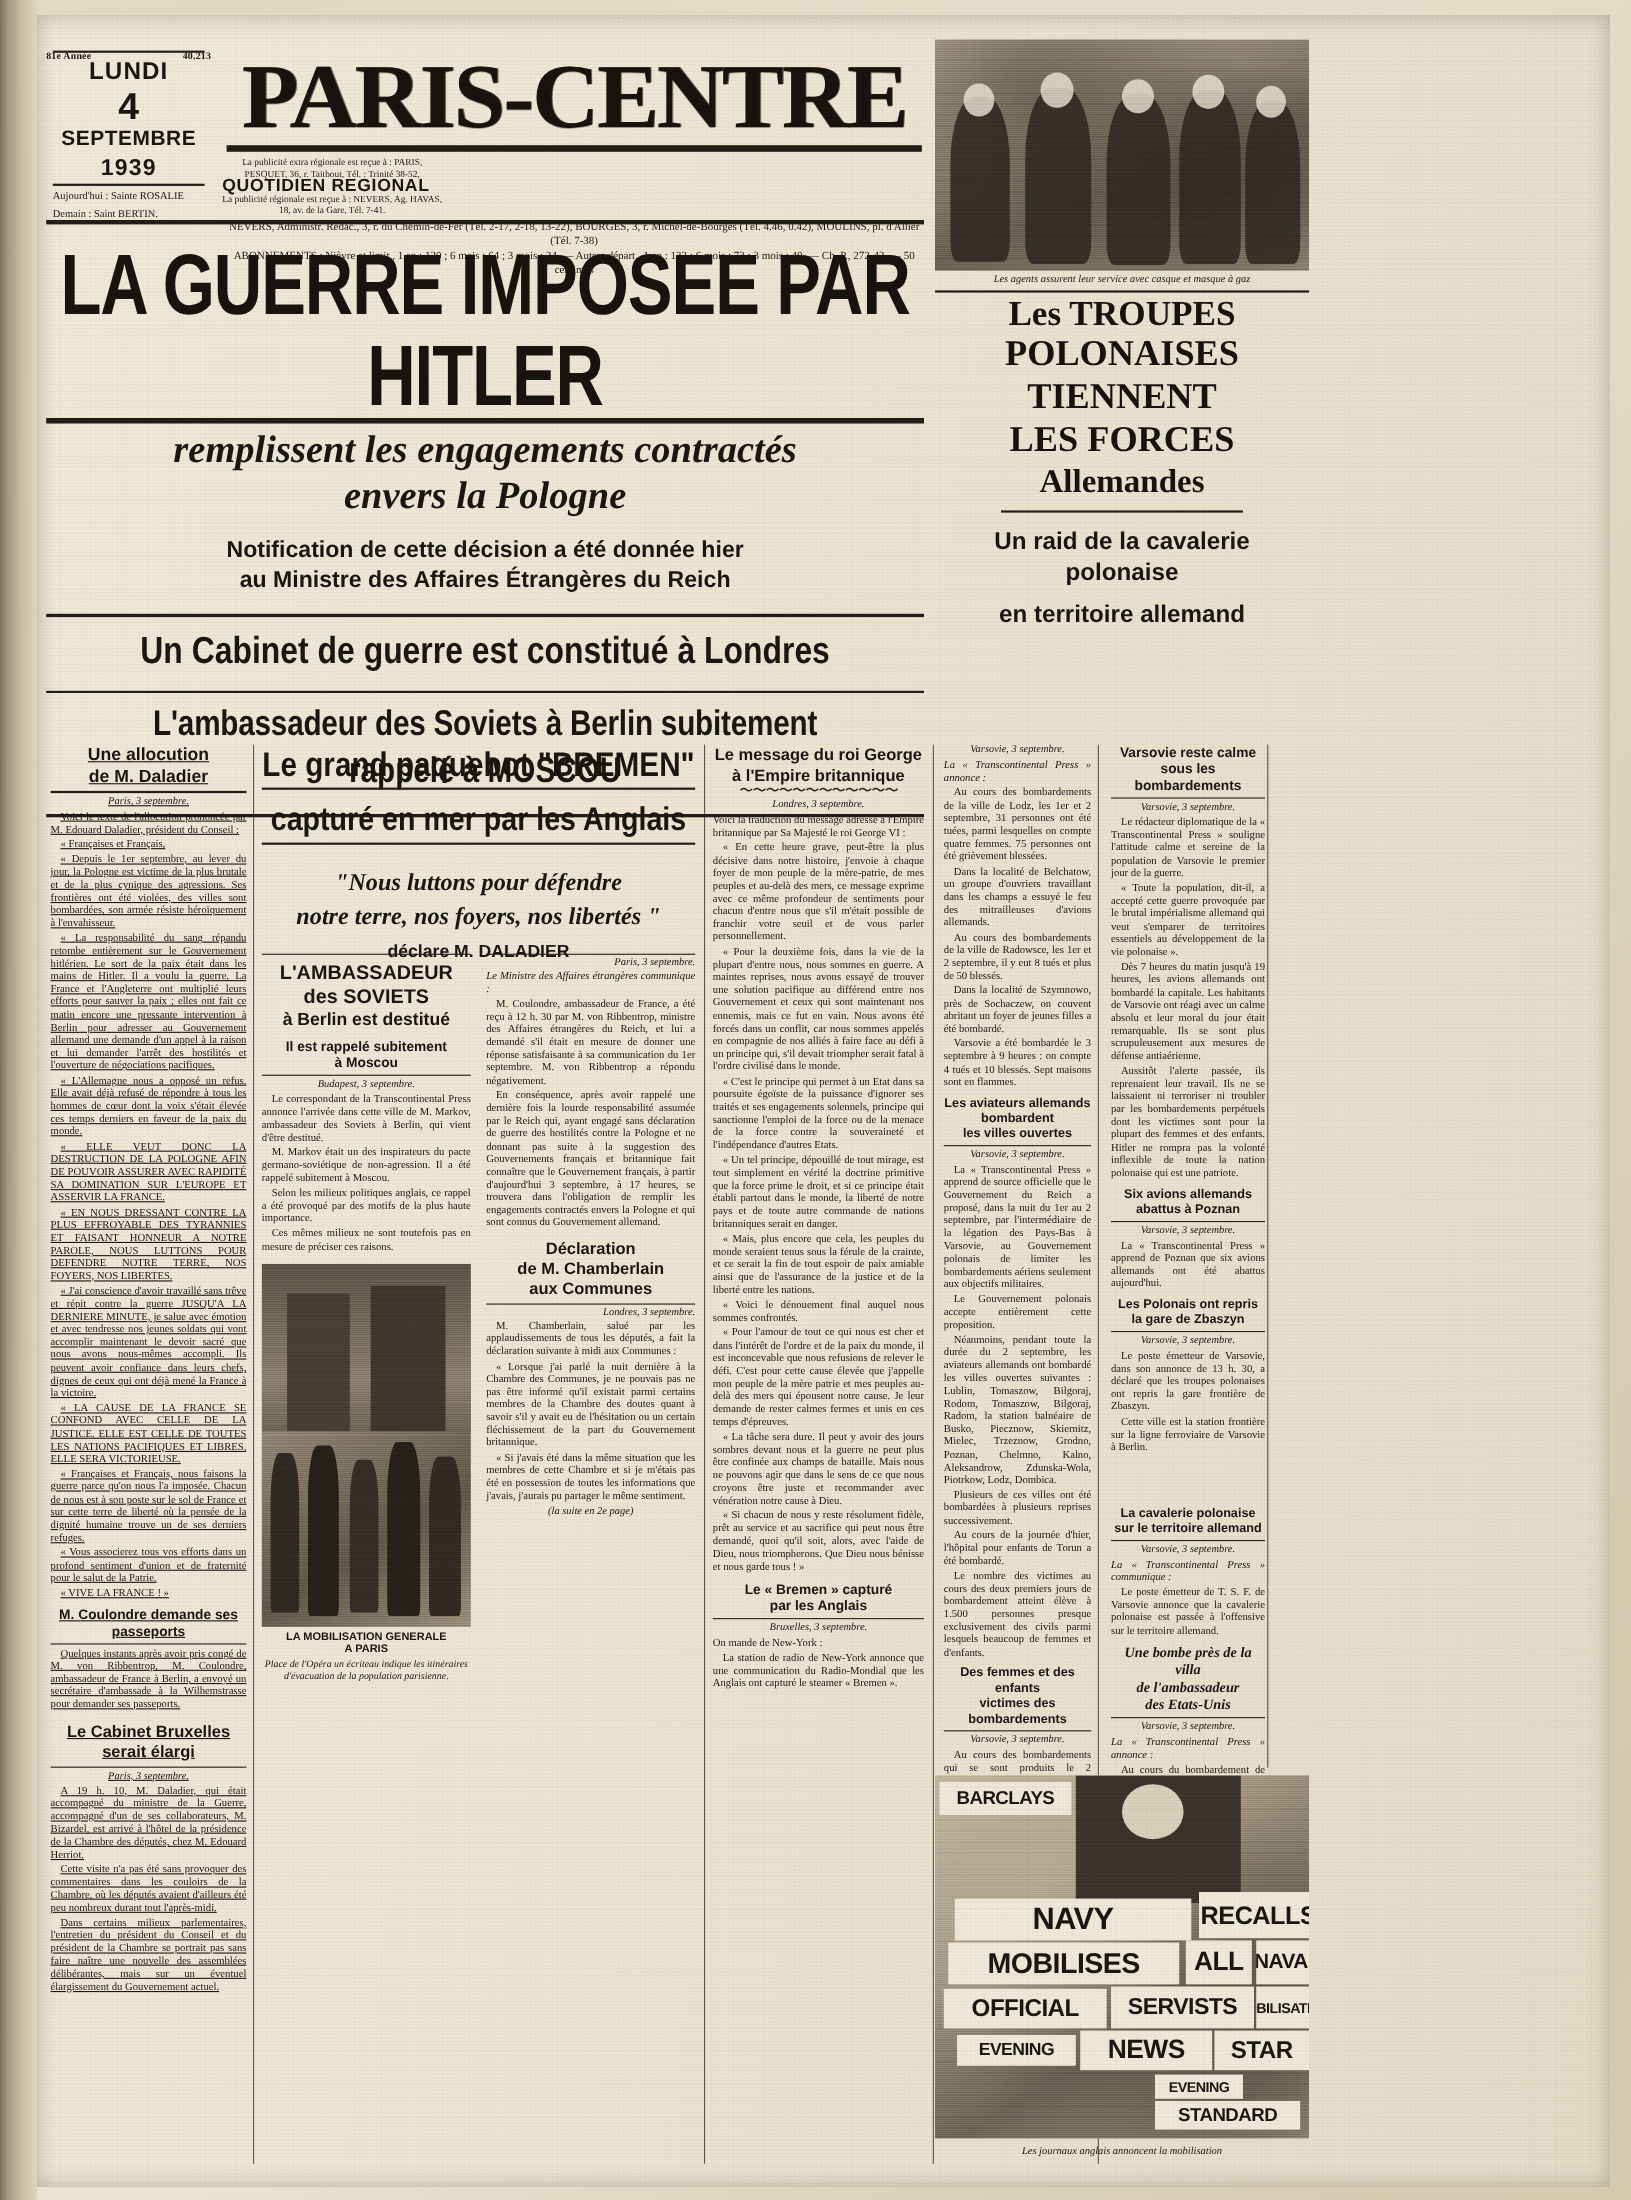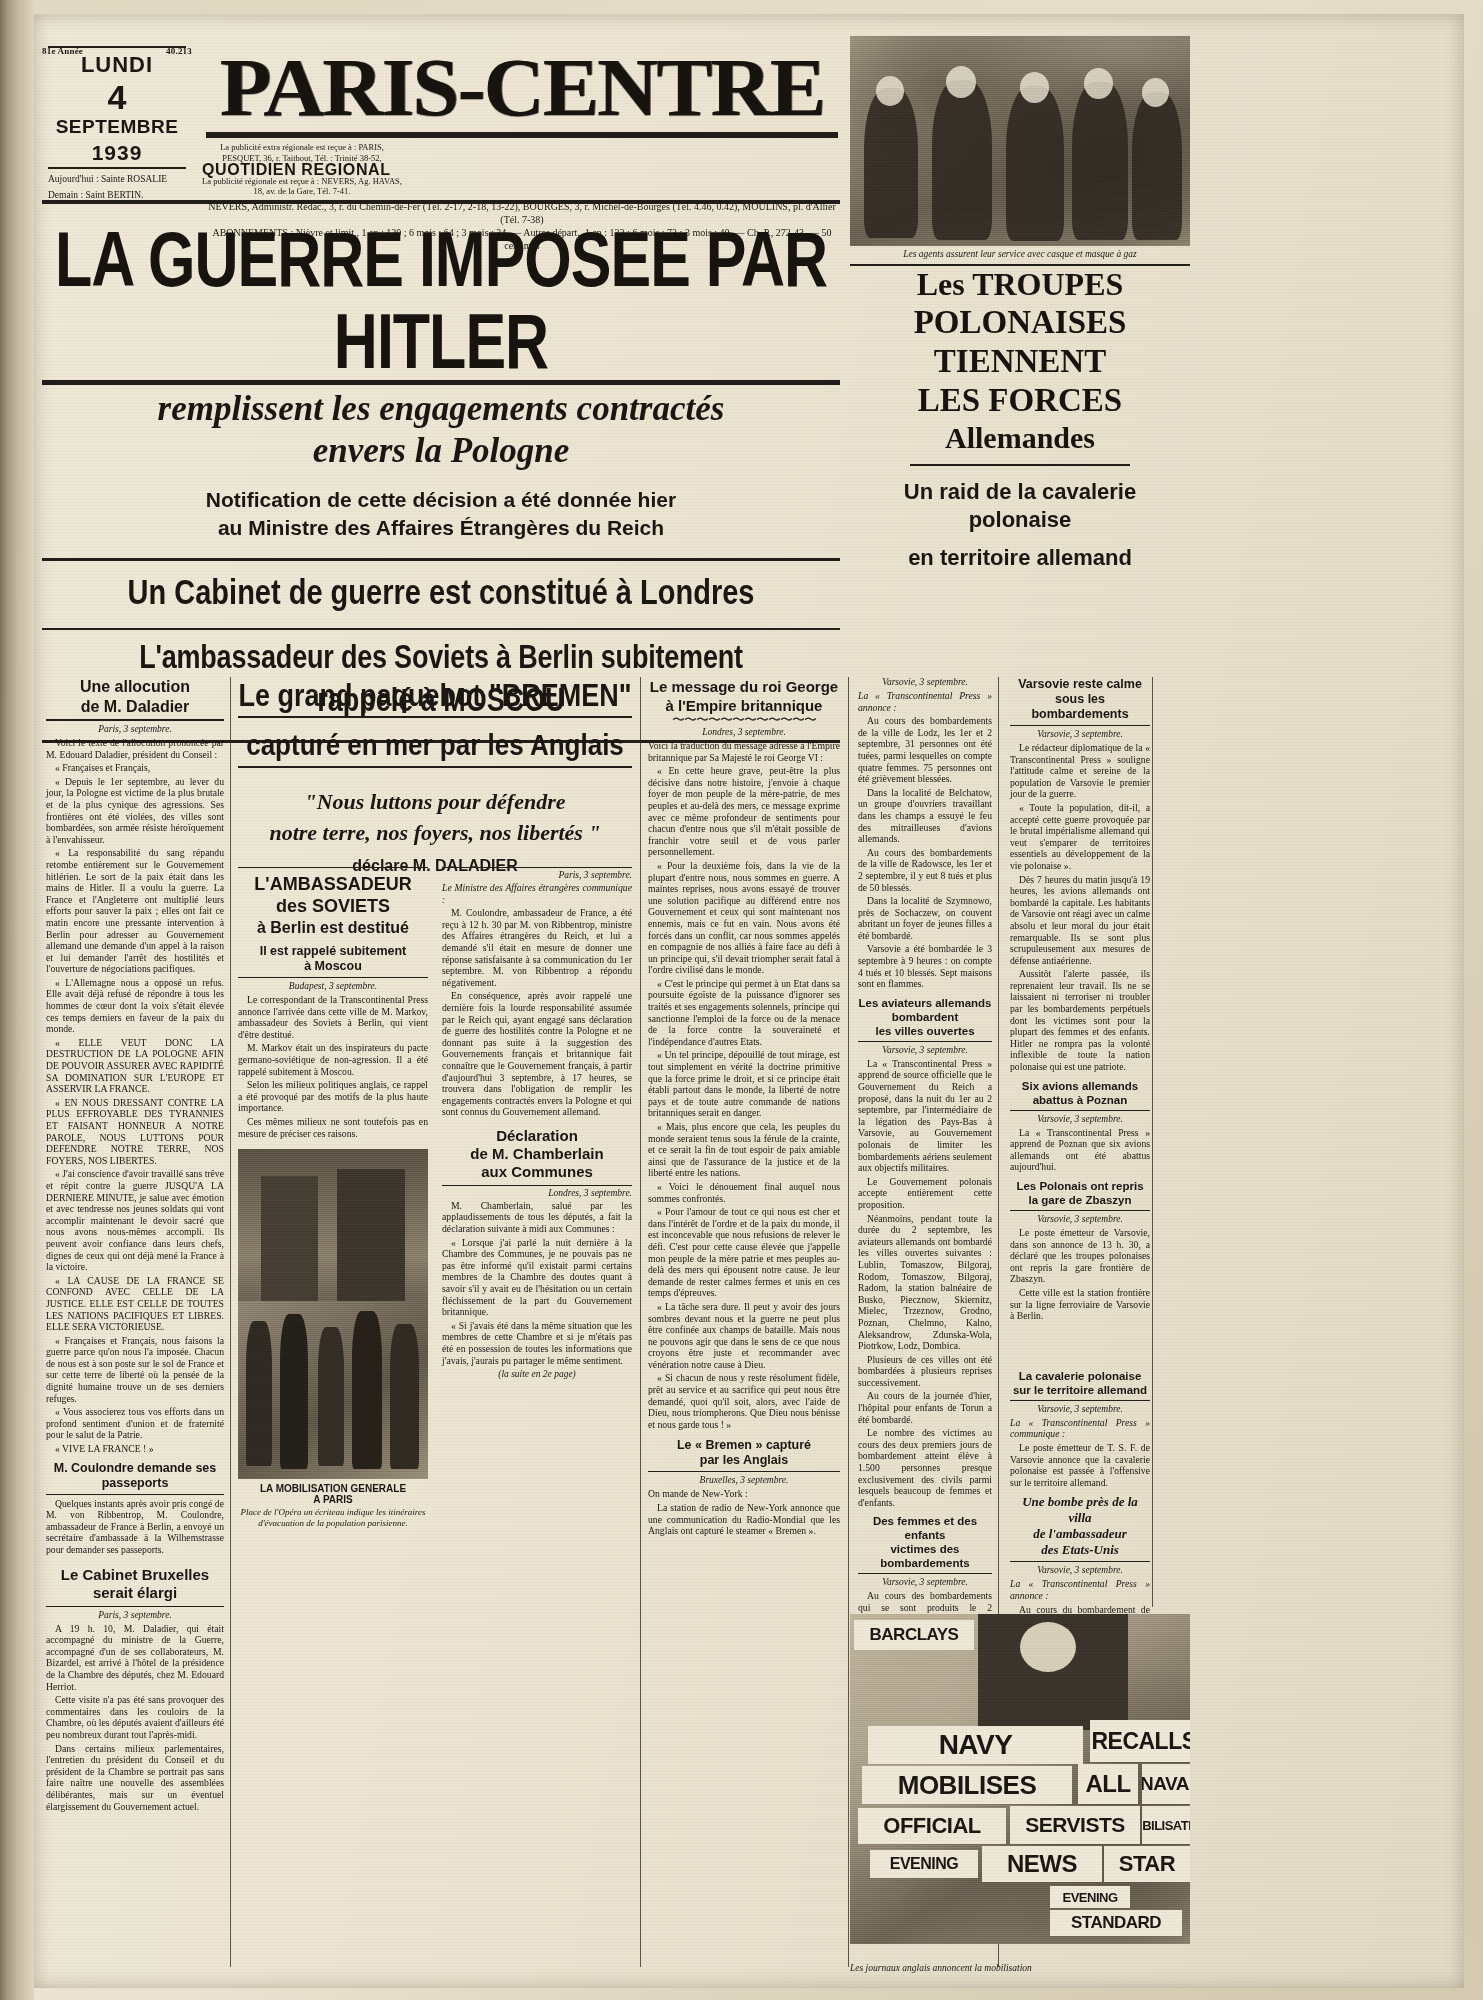--- a/index.html
+++ b/index.html
@@ -231,22 +231,22 @@
     background:linear-gradient(150deg,#cdc2a8 0%,#9e937e 35%,#6d6455 65%,#b5aa93 100%);
     overflow:hidden;
   }
   .sign{
     position:absolute;background:#efe9d8;color:#1a1713;
     font-family:"Liberation Sans",sans-serif;font-weight:bold;
     display:flex;align-items:center;justify-content:center;text-align:center;
     letter-spacing:-.5px;overflow:hidden;
   }
   #cap3{
-    position:absolute;left:816px;top:1936px;width:340px;text-align:left;
-    font-style:italic;font-size:9.5px;line-height:12px;margin-top:12px;
+    position:absolute;left:816px;top:1936px;width:340px;text-align:center;
+    font-style:italic;font-size:9.5px;line-height:12px;
   }
   .pagenote{font-style:italic;text-align:center;font-size:9.5px;margin-top:3px;}
 </style>
 </head>
 <body>
 
 <div id="page">
   <div id="gutter"></div>
   <div id="sheet">
     <div class="content">
@@ -333,21 +333,21 @@
       </div>
 
       <div id="cols">
 
         <div class="vline" style="left:188px;top:0;height:1290px;"></div>
         <div class="vline" style="left:598px;top:0;height:1290px;"></div>
         <div class="vline" style="left:806px;top:0;height:1290px;"></div>
         <div class="vline" style="left:956px;top:0;height:1290px;"></div>
         <div class="vline" style="left:1110px;top:0;height:930px;"></div>
 
-        <div class="col" id="c1" style="left:4px;width:178px;">
+        <div class="col" id="c1" style="left:4px;width:178px;text-decoration:underline;">
           <div class="colhead" style="font-size:16px;line-height:20px;margin-bottom:2px;">
             <div>Une allocution</div>
             <div>de M. Daladier</div>
           </div>
           <div class="rule hr2"></div>
           <div class="dateline">Paris, 3 septembre.</div>
           <div class="body">
             <p>Voici le texte de l'allocution prononcée par M. Edouard Daladier, président du Conseil :</p>
             <p>« Françaises et Français,</p>
             <p>« Depuis le 1er septembre, au lever du jour, la Pologne est victime de la plus brutale et de la plus cynique des agressions. Ses frontières ont été violées, des villes sont bombardées, son armée résiste héroïquement à l'envahisseur.</p>

